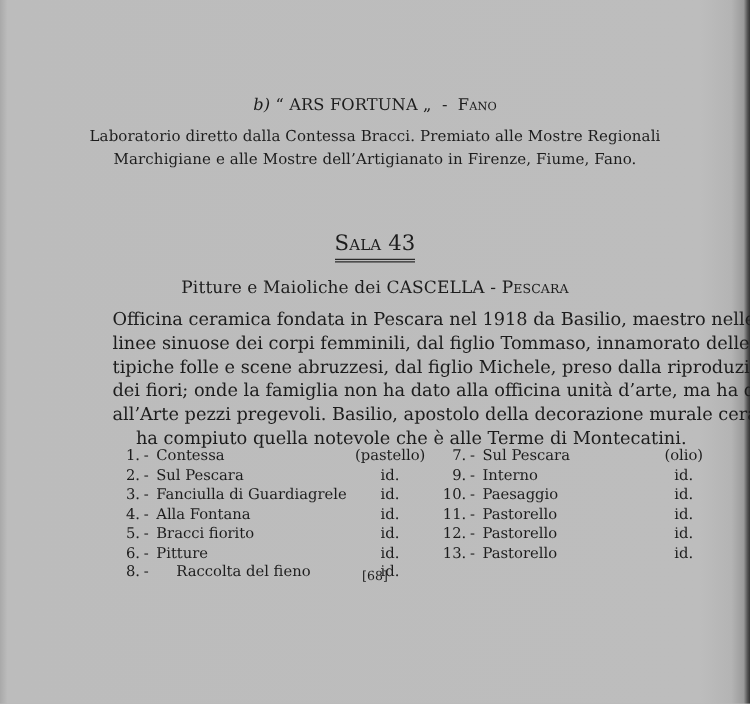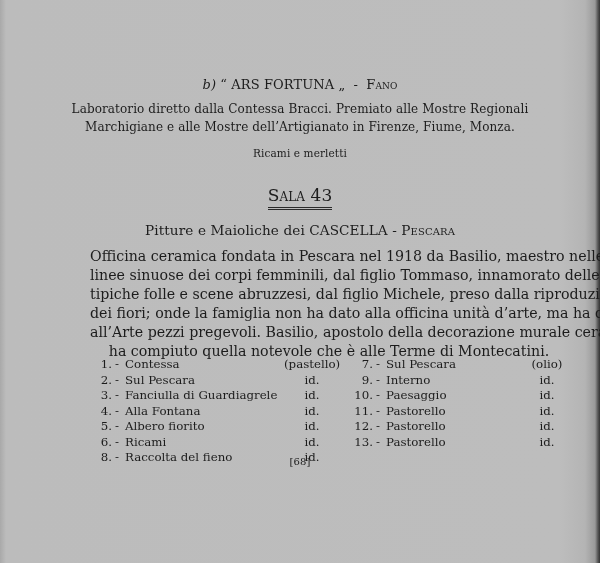--- a/index.html
+++ b/index.html
@@ -119,22 +119,21 @@
 <div class="page">
 
   <div class="line center heading-b">
     <span class="italic">b)</span>
     <span>“ ARS FORTUNA „</span>
     <span class="sep">-</span>
     <span class="sc">Fano</span>
   </div>
 
   <div class="line center desc desc1">Laboratorio diretto dalla Contessa Bracci. Premiato alle Mostre Regionali</div>
-  <div class="line center desc desc2">Marchigiane e alle Mostre dell’Artigianato in Firenze, Fiume, Monza.</div>
-  <div class="line center subsmall">Ricami e merletti</div>
+  <div class="line center desc desc2">Marchigiane e alle Mostre dell’Artigianato in Firenze, Fiume, Fano.</div>
 
   <div class="line center sala">
     <span class="u">
       <span class="sc">Sala</span>
       <span>43</span>
     </span>
   </div>
 
   <div class="line center sub2">
     <span>Pitture e Maioliche dei CASCELLA</span>
@@ -167,31 +166,31 @@
         <span class="title"><span>-</span><span style="margin-left: 6px;">Fanciulla di Guardiagrele</span></span>
         <span class="tech">id.</span>
       </div>
       <div class="work">
         <span class="num">4.</span>
         <span class="title"><span>-</span><span style="margin-left: 6px;">Alla Fontana</span></span>
         <span class="tech">id.</span>
       </div>
       <div class="work">
         <span class="num">5.</span>
-        <span class="title"><span>-</span><span style="margin-left: 6px;">Albero fiorito</span></span>
+        <span class="title"><span>-</span><span style="margin-left: 6px;">Bracci fiorito</span></span>
         <span class="tech">id.</span>
       </div>
       <div class="work">
         <span class="num">6.</span>
-        <span class="title"><span>-</span><span style="margin-left: 6px;">Ricami</span></span>
+        <span class="title"><span>-</span><span style="margin-left: 6px;">Pitture</span></span>
         <span class="tech">id.</span>
       </div>
       <div class="work">
         <span class="num">8.</span>
-        <span class="title"><span>-</span><span style="margin-left: 6px;">Raccolta del fieno</span></span>
+        <span class="title"><span>-</span><span style="margin-left: 22px;">Raccolta del fieno</span></span>
         <span class="tech">id.</span>
       </div>
     </div>
   <div class="works right" id="works-right">
       <div class="work">
         <span class="num">7.</span>
         <span class="title"><span>-</span><span style="margin-left: 6px;">Sul Pescara</span></span>
         <span class="tech">(olio)</span>
       </div>
       <div class="work">

